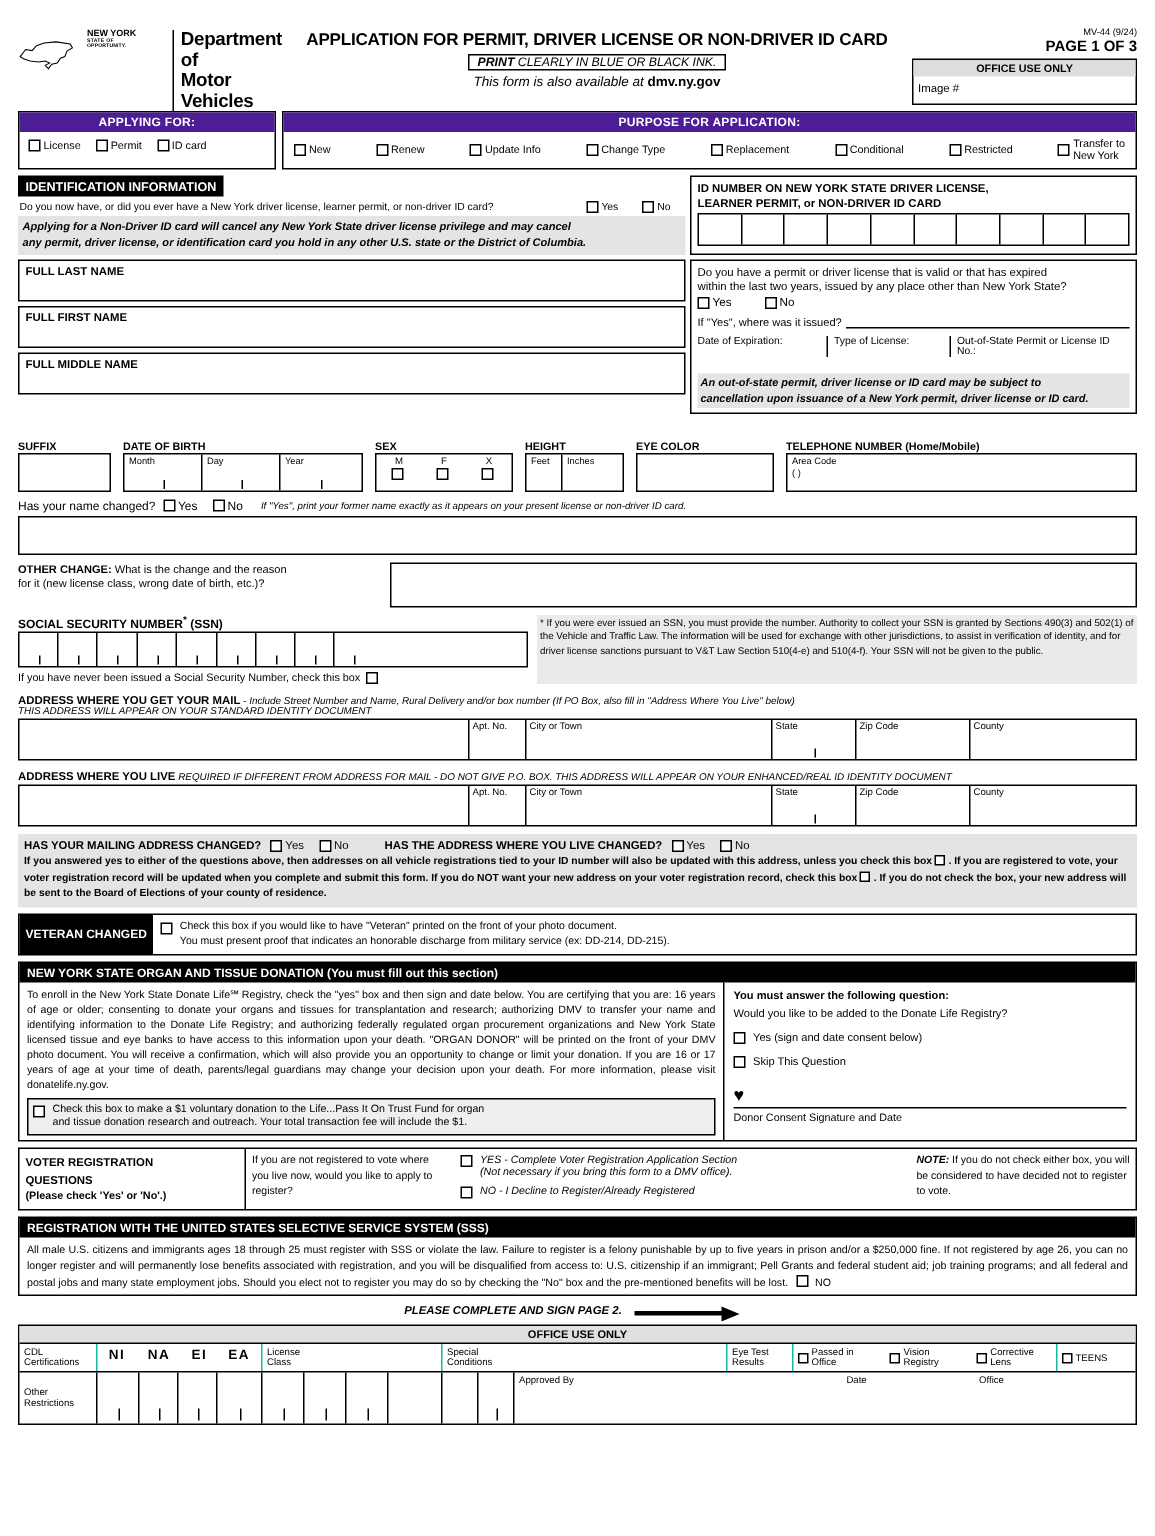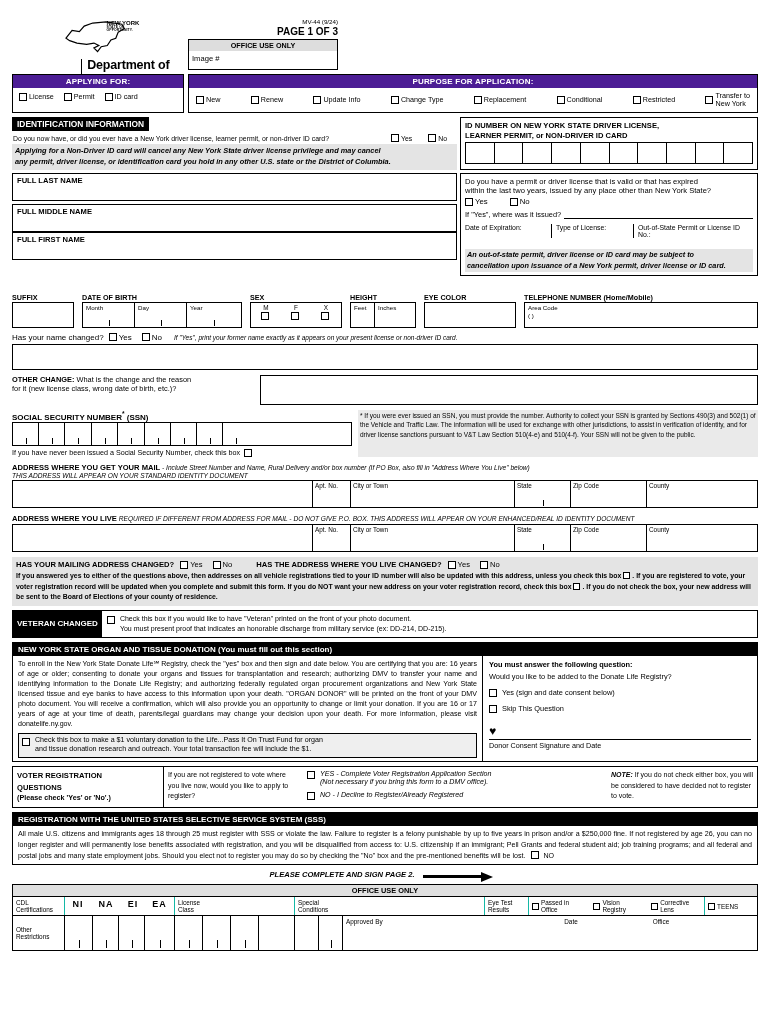--- a/index.html
+++ b/index.html
@@ -27,21 +27,21 @@
     border:1.4px solid #000;
     vertical-align:-1px;
     margin-right:2px;
     background:#fff;
     flex:0 0 auto;
   }
   .cb.sm { width:7px; height:7px; border-width:1.3px; }
 
   
   .hdr { display:flex; align-items:flex-start; height:52px; }
-  .logo { width:176px; display:flex; align-items:center; gap:5px; padding-top:2px;flex-direction:column;}
+  .logo { width:176px; display:flex; gap:5px; padding-top:2px;}
   .nysvg { width:74px; height:34px; }
   .dmvtxt { font-size:12.5px; font-weight:bold; line-height:1.08; letter-spacing:-.2px;
             border-left:1.6px solid #000; padding-left:5px; }
   .hdr-mid { flex:1; text-align:center; padding-top:3px; }
   .t1 { font-size:11.4px; font-weight:bold; letter-spacing:-.15px; }
   .printbox { display:inline-block; border:1px solid #000; padding:0px 5px; margin-top:3px; font-size:8.2px; font-style:italic; }
   .t3 { font-size:9px; font-style:italic; margin-top:2px; }
   .hdr-right { width:150px; text-align:right; padding-top:0px; }
   .formno { font-size:6.2px; }
   .pageof { font-size:10px; font-weight:bold; margin-top:1px; }
@@ -199,20 +199,30 @@
         <div>NEW YORK</div>
         <div style="font-size:3.4px; letter-spacing:.2px;">STATE OF</div>
         <div style="font-size:3.4px; letter-spacing:.1px;">OPPORTUNITY.</div>
       </div>
       <div class="dmvtxt" style="margin-left:54px;">
         <div>Department of</div>
         <div>Motor Vehicles</div>
       </div>
     </div>
 
+    <div class="hdr-mid">
+      <div class="t1">APPLICATION FOR PERMIT, DRIVER LICENSE OR NON-DRIVER ID CARD</div>
+      <div class="printbox">
+        <span class="bold">PRINT</span>
+        <span>CLEARLY IN BLUE OR BLACK INK.</span>
+      </div>
+      <div class="t3">
+        <span>This form is also available at </span><span class="bold" style="font-style:normal">dmv.ny.gov</span>
+      </div>
+    </div>
 
     <div class="hdr-right">
       <div class="formno">MV-44 (9/24)</div>
       <div class="pageof">PAGE 1 OF 3</div>
       <div class="ouo">
         <div class="ouo-t">OFFICE USE ONLY</div>
         <div class="ouo-b">Image #</div>
       </div>
     </div>
   </div>
@@ -309,22 +319,22 @@
           <div></div>
           <div></div>
         <div></div>
       </div>
     </div>
   </div>
 
   <div class="namewrap">
     <div class="names">
       <div class="nbox">FULL LAST NAME</div>
+      <div class="nbox">FULL FIRST NAME</div>
       <div class="nbox" style="margin-bottom:0">FULL MIDDLE NAME</div>
-      <div class="nbox">FULL FIRST NAME</div>
     </div>
     <div class="rightcol">
       <div class="qtext">
         <div>Do you have a permit or driver license that is valid or that has expired</div>
         <div>within the last two years, issued by any place other than New York State?</div>
       </div>
       <div class="yn">
         <label class="cbitem">
             <span class="cb"></span>
             <span>Yes</span>

